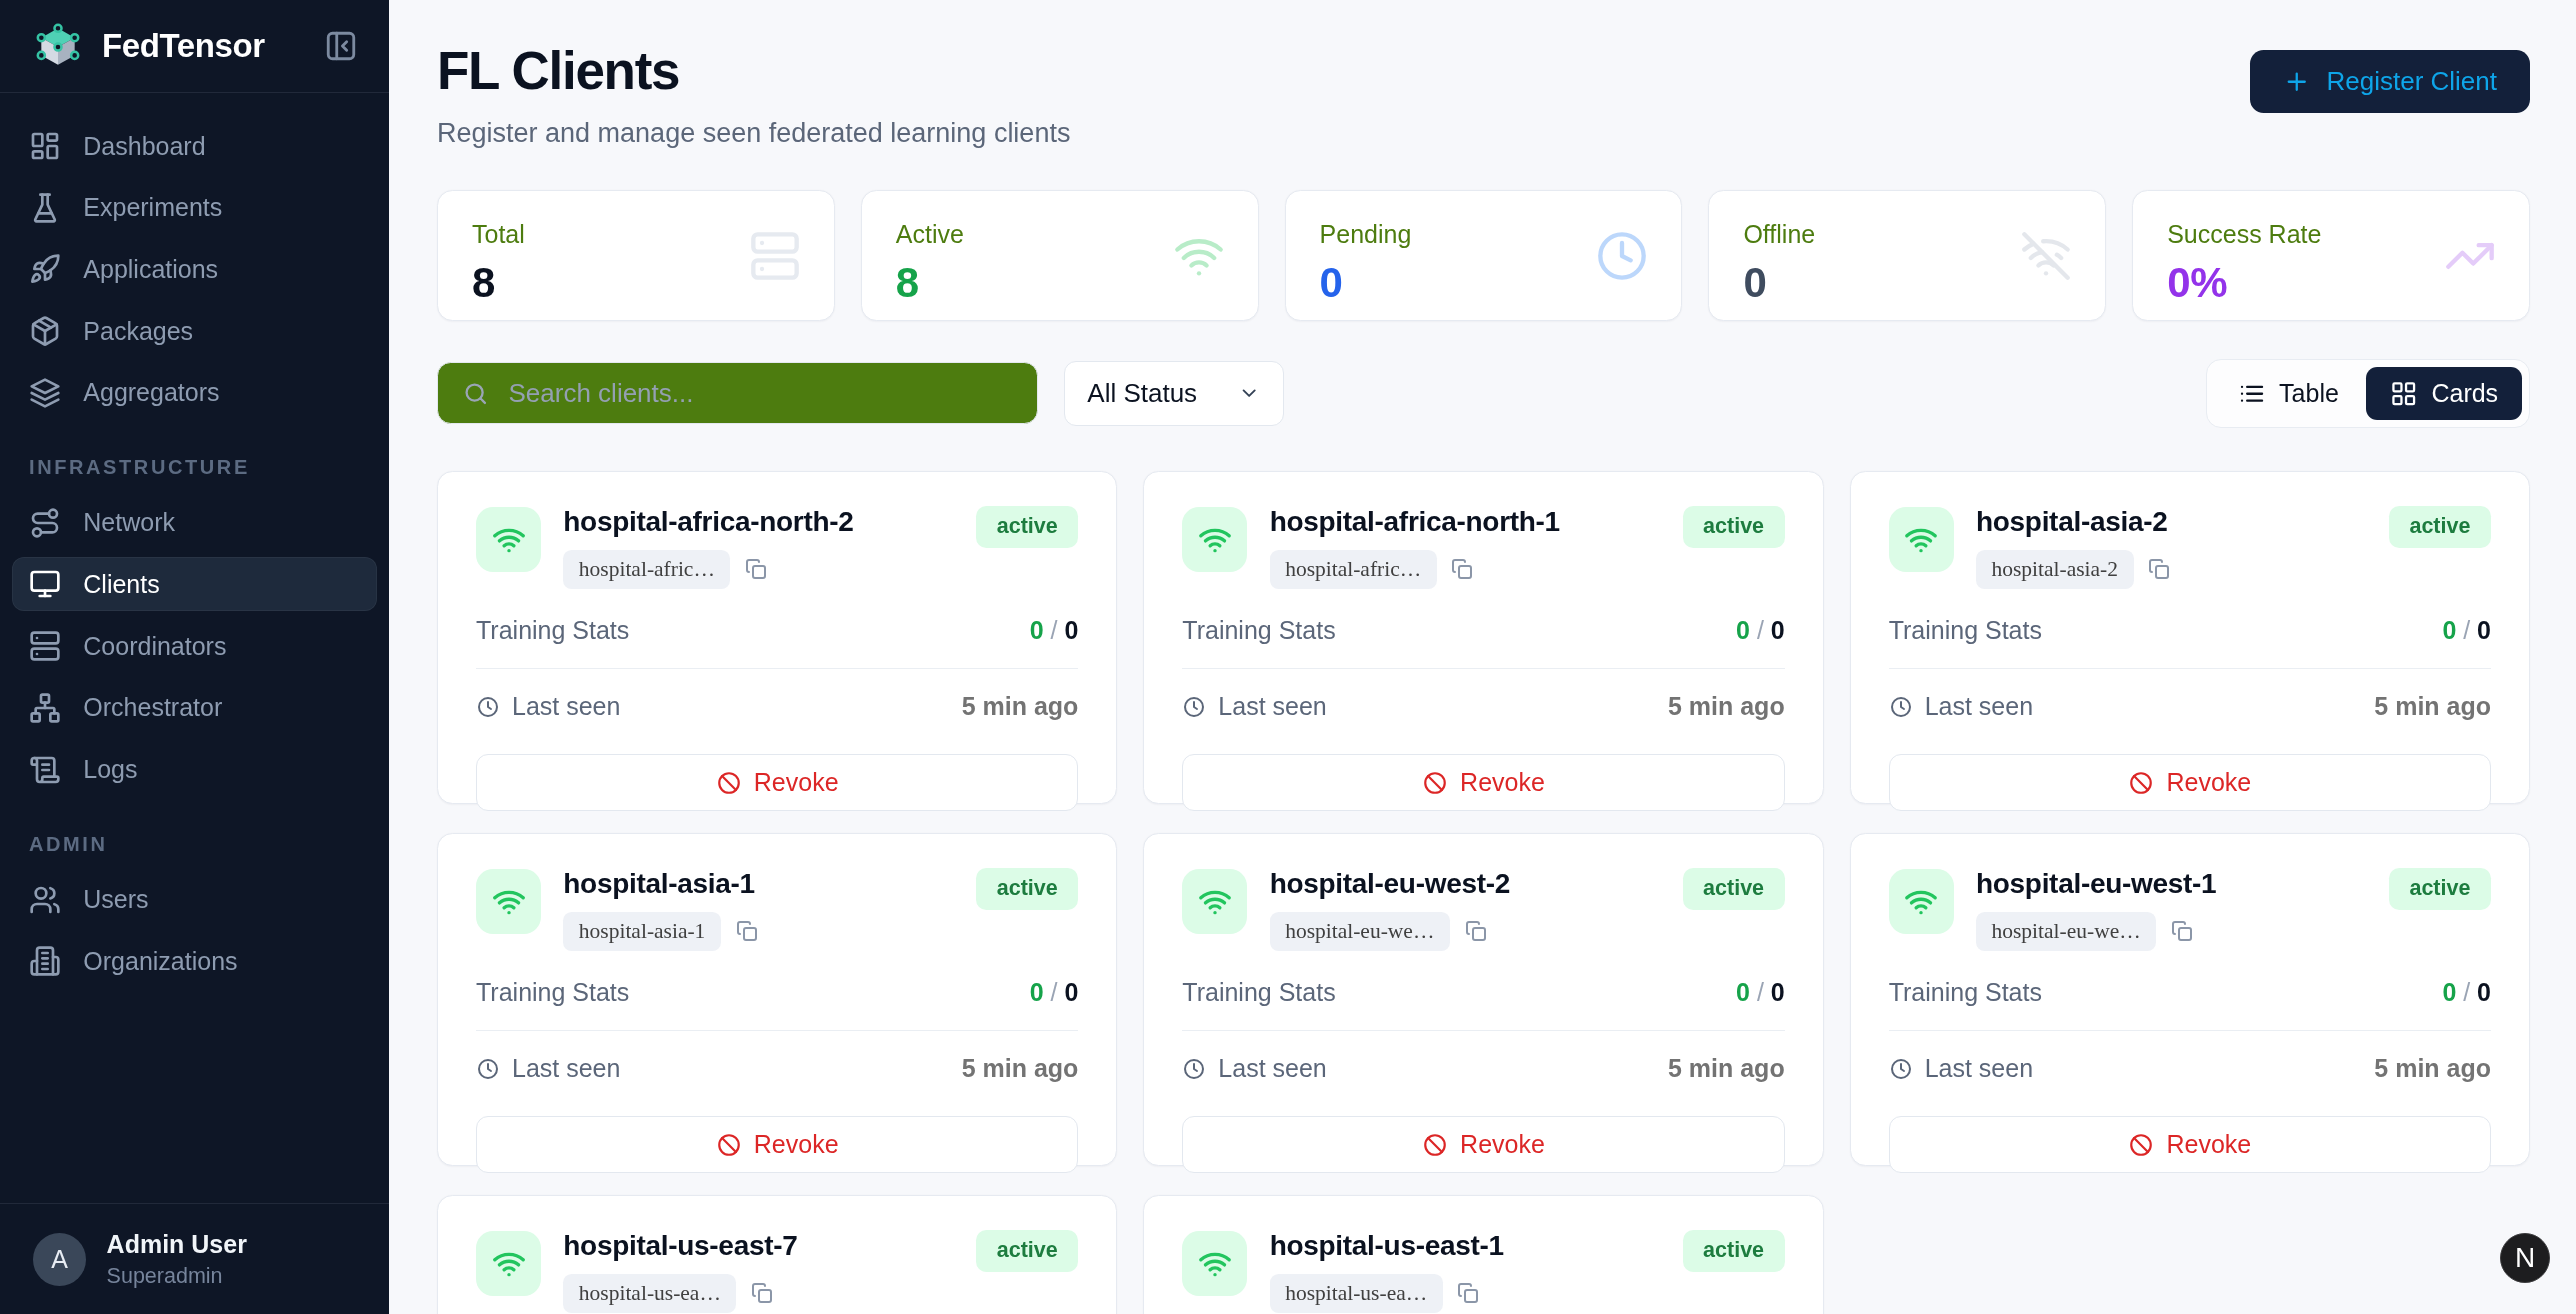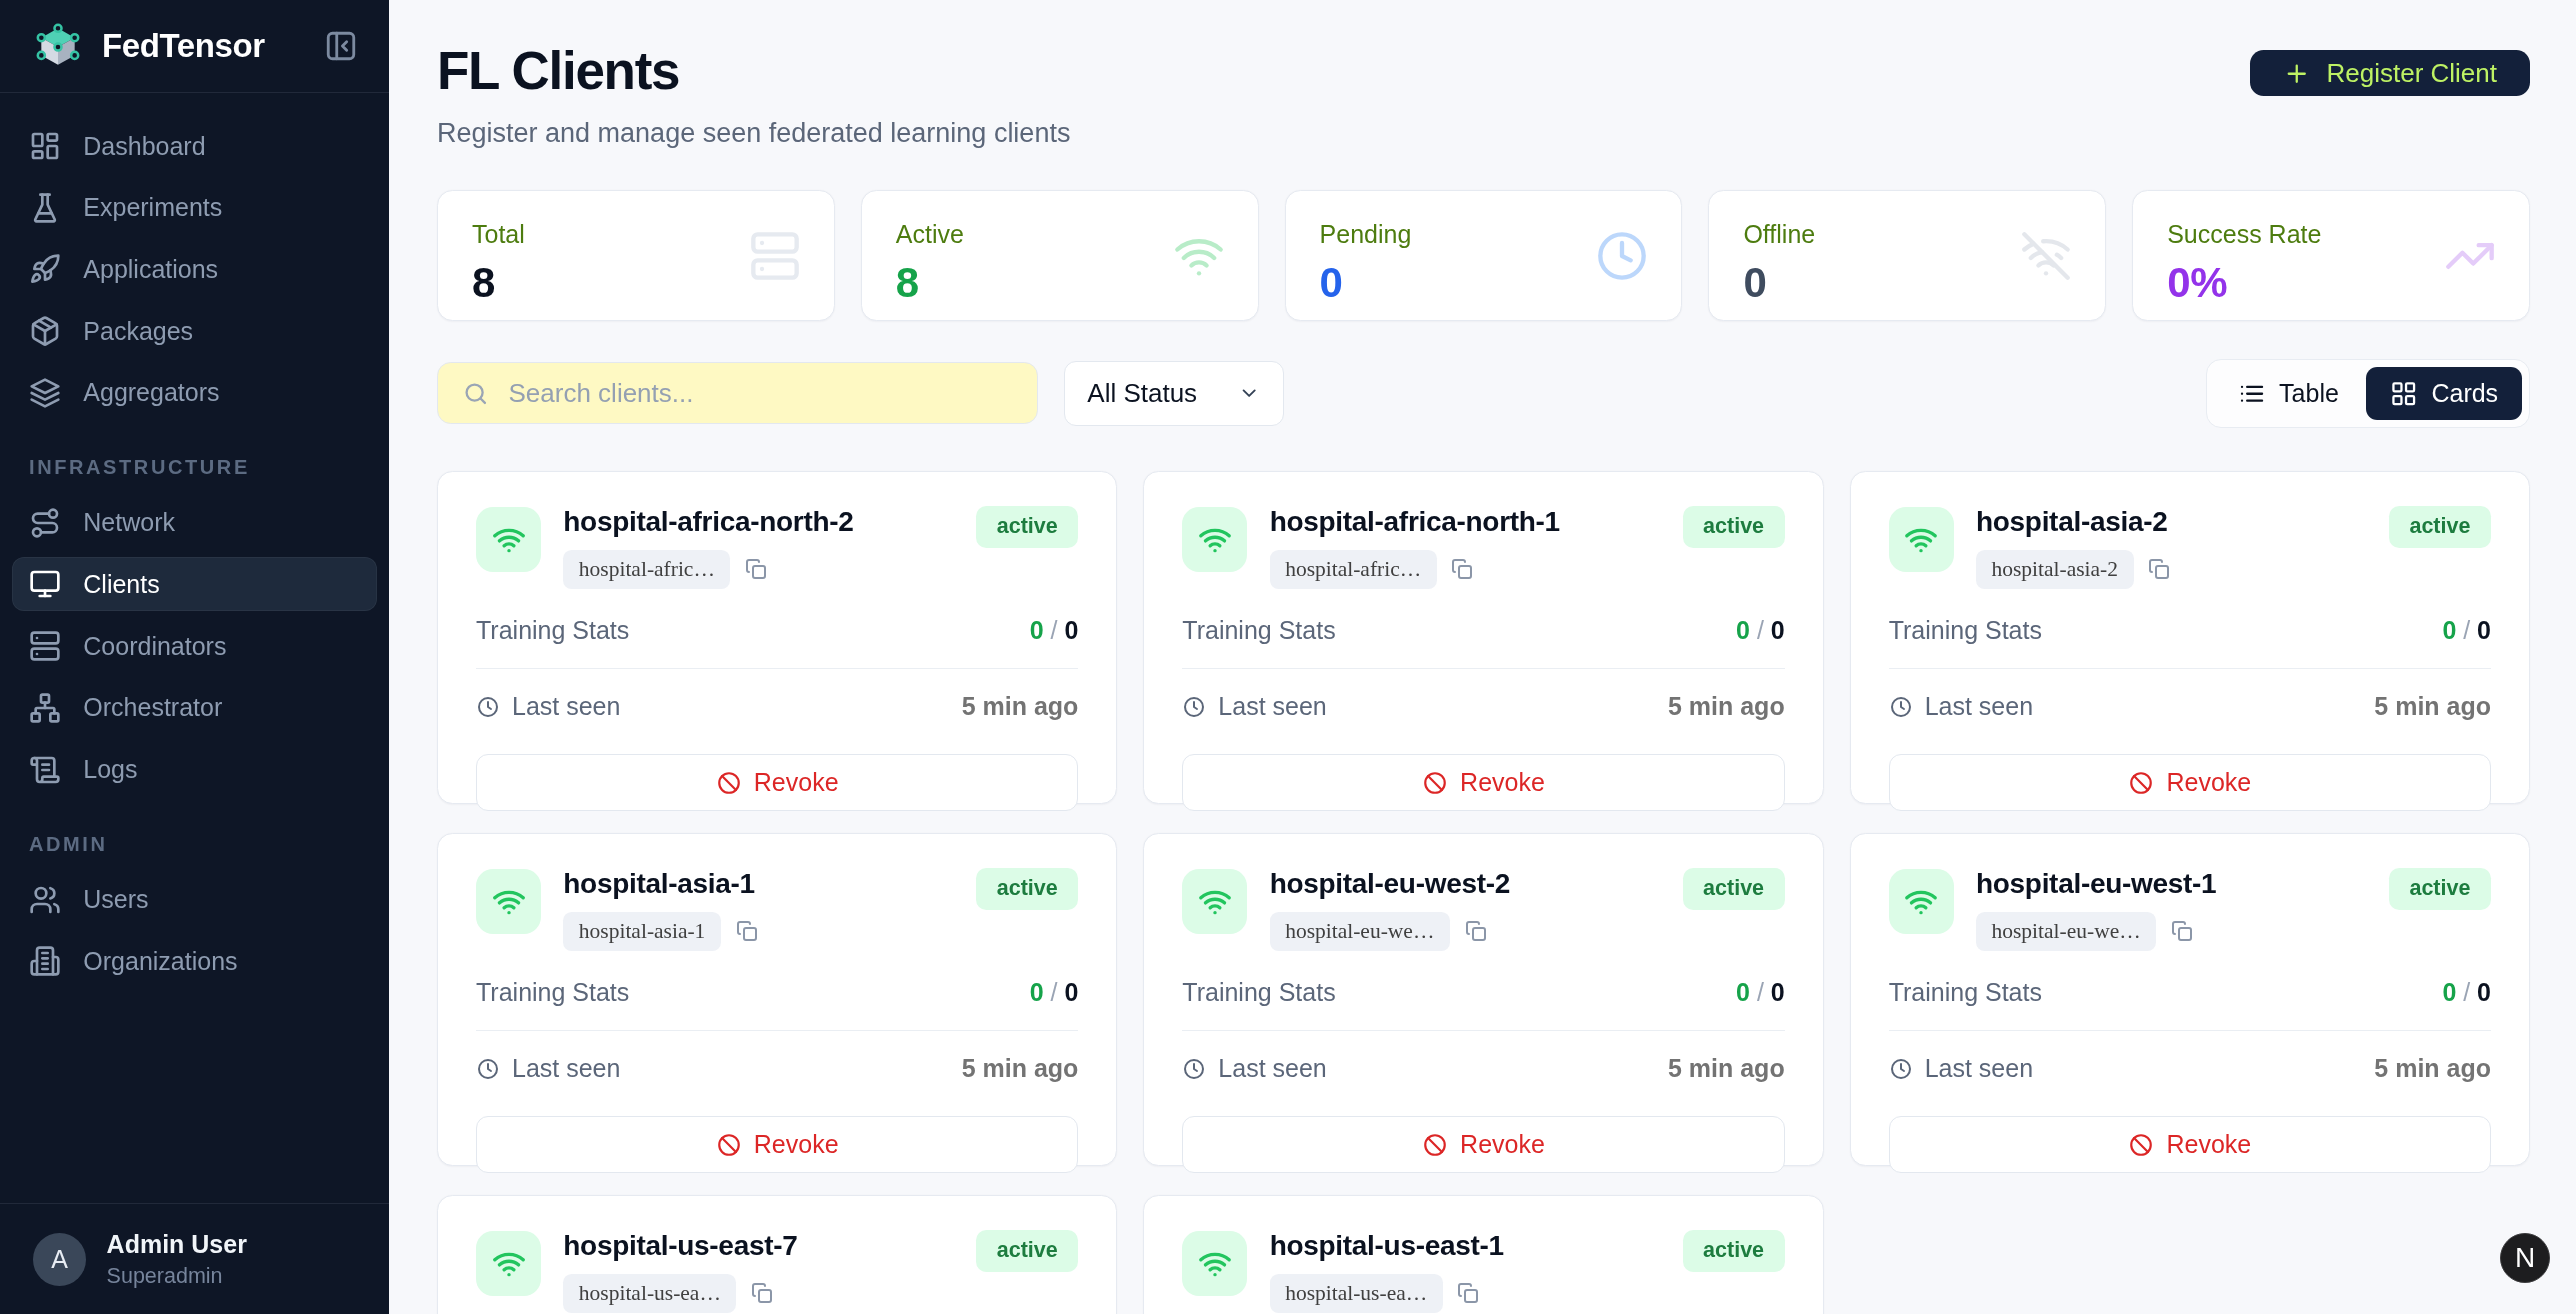--- a/index.html
+++ b/index.html
@@ -28,35 +28,35 @@
   .avatar { width:53px; height:53px; border-radius:50%; background:#3a4759; color:#e8edf4; font-size:25px;
             display:flex; align-items:center; justify-content:center; flex-shrink:0; }
   .uname { color:#f1f5f9; font-size:25px; font-weight:700; }
   .urole { color:#76849b; font-size:21.5px; margin-top:5.2px; }
 
   
   main { flex:1; padding:40px 46px 0 48px; overflow:hidden; }
   .page-head { display:flex; justify-content:space-between; align-items:flex-start; margin-bottom:41px; }
   h1 { font-size:53px; font-weight:800; letter-spacing:-1.3px; color:#0b1220; margin-bottom:17px; }
   .subtitle { font-size:27px; color:#5b6679; }
-  .register-btn { margin-top:10.3px; height:46px; padding:0 33px; border:none; border-radius:13.7px; background:#13203a;
-                  color:#bef264; font-size:26px; font-weight:500; display:flex; align-items:center; gap:15.5px; cursor:pointer;
+  .register-btn { margin-top:10.3px; height:63px; padding:0 33px; border:none; border-radius:13.7px; background:#13203a;
+                  color:#0ea5e9; font-size:26px; font-weight:500; display:flex; align-items:center; gap:15.5px; cursor:pointer;
                   font-family:inherit; }
   .register-btn svg { width:27.5px; height:27.5px; }
 
   .stats-row { display:flex; gap:26px; margin-bottom:38px; }
   .stat-card { flex:1; position:relative; background:#fff; border:0.9px solid #e6eaf1; border-radius:15.5px;
                padding:29px 34px; height:131px; box-shadow:0 0.9px 1.7px rgba(15,23,42,.04); }
   .stat-label { font-size:25px; color:#4d7c0f; margin-bottom:10.3px; }
   .stat-value { font-size:42px; font-weight:800; letter-spacing:-0.4px; }
   .stat-icon { position:absolute; right:33px; top:50%; transform:translateY(-50%); }
   .stat-icon svg { width:52px; height:52px; }
 
   .toolbar { display:flex; align-items:center; margin-bottom:43px; }
-  .search-box { width:601px; height:62px; background:#fef9c3; border:0.9px solid #e3e8ef; border-radius:13.7px;
+  .search-box { width:601px; height:62px; background:#4d7c0f; border:0.9px solid #e3e8ef; border-radius:13.7px;
                 display:flex; align-items:center; gap:19px; padding:0 24px; }
   .search-box svg { width:27.5px; height:27.5px; color:#9aa5b5; flex-shrink:0; }
   .search-box input { flex:1; border:none; outline:none; background:transparent; font-size:26px; color:#0b1220; font-family:inherit; }
   .search-box input::placeholder { color:#94a0b2; }
   .status-select { margin-left:26px; height:65px; background:#fff; border:0.9px solid #e3e8ef; border-radius:12px;
                    padding:0 22.3px; display:flex; align-items:center; gap:41px; font-size:26px; color:#0b1220; cursor:pointer; }
   .status-select svg { width:22.3px; height:22.3px; color:#334155; }
   .view-toggle { margin-left:auto; background:#fdfdfe; border:0.9px solid #e8ecf2; border-radius:15px; padding:6.9px; display:flex; gap:3.4px; }
   .tbtn { height:53px; padding:0 24px; border:none; background:transparent; border-radius:11.2px; display:flex; align-items:center;
           gap:13.7px; font-size:25px; color:#0b1220; cursor:pointer; font-family:inherit; }

